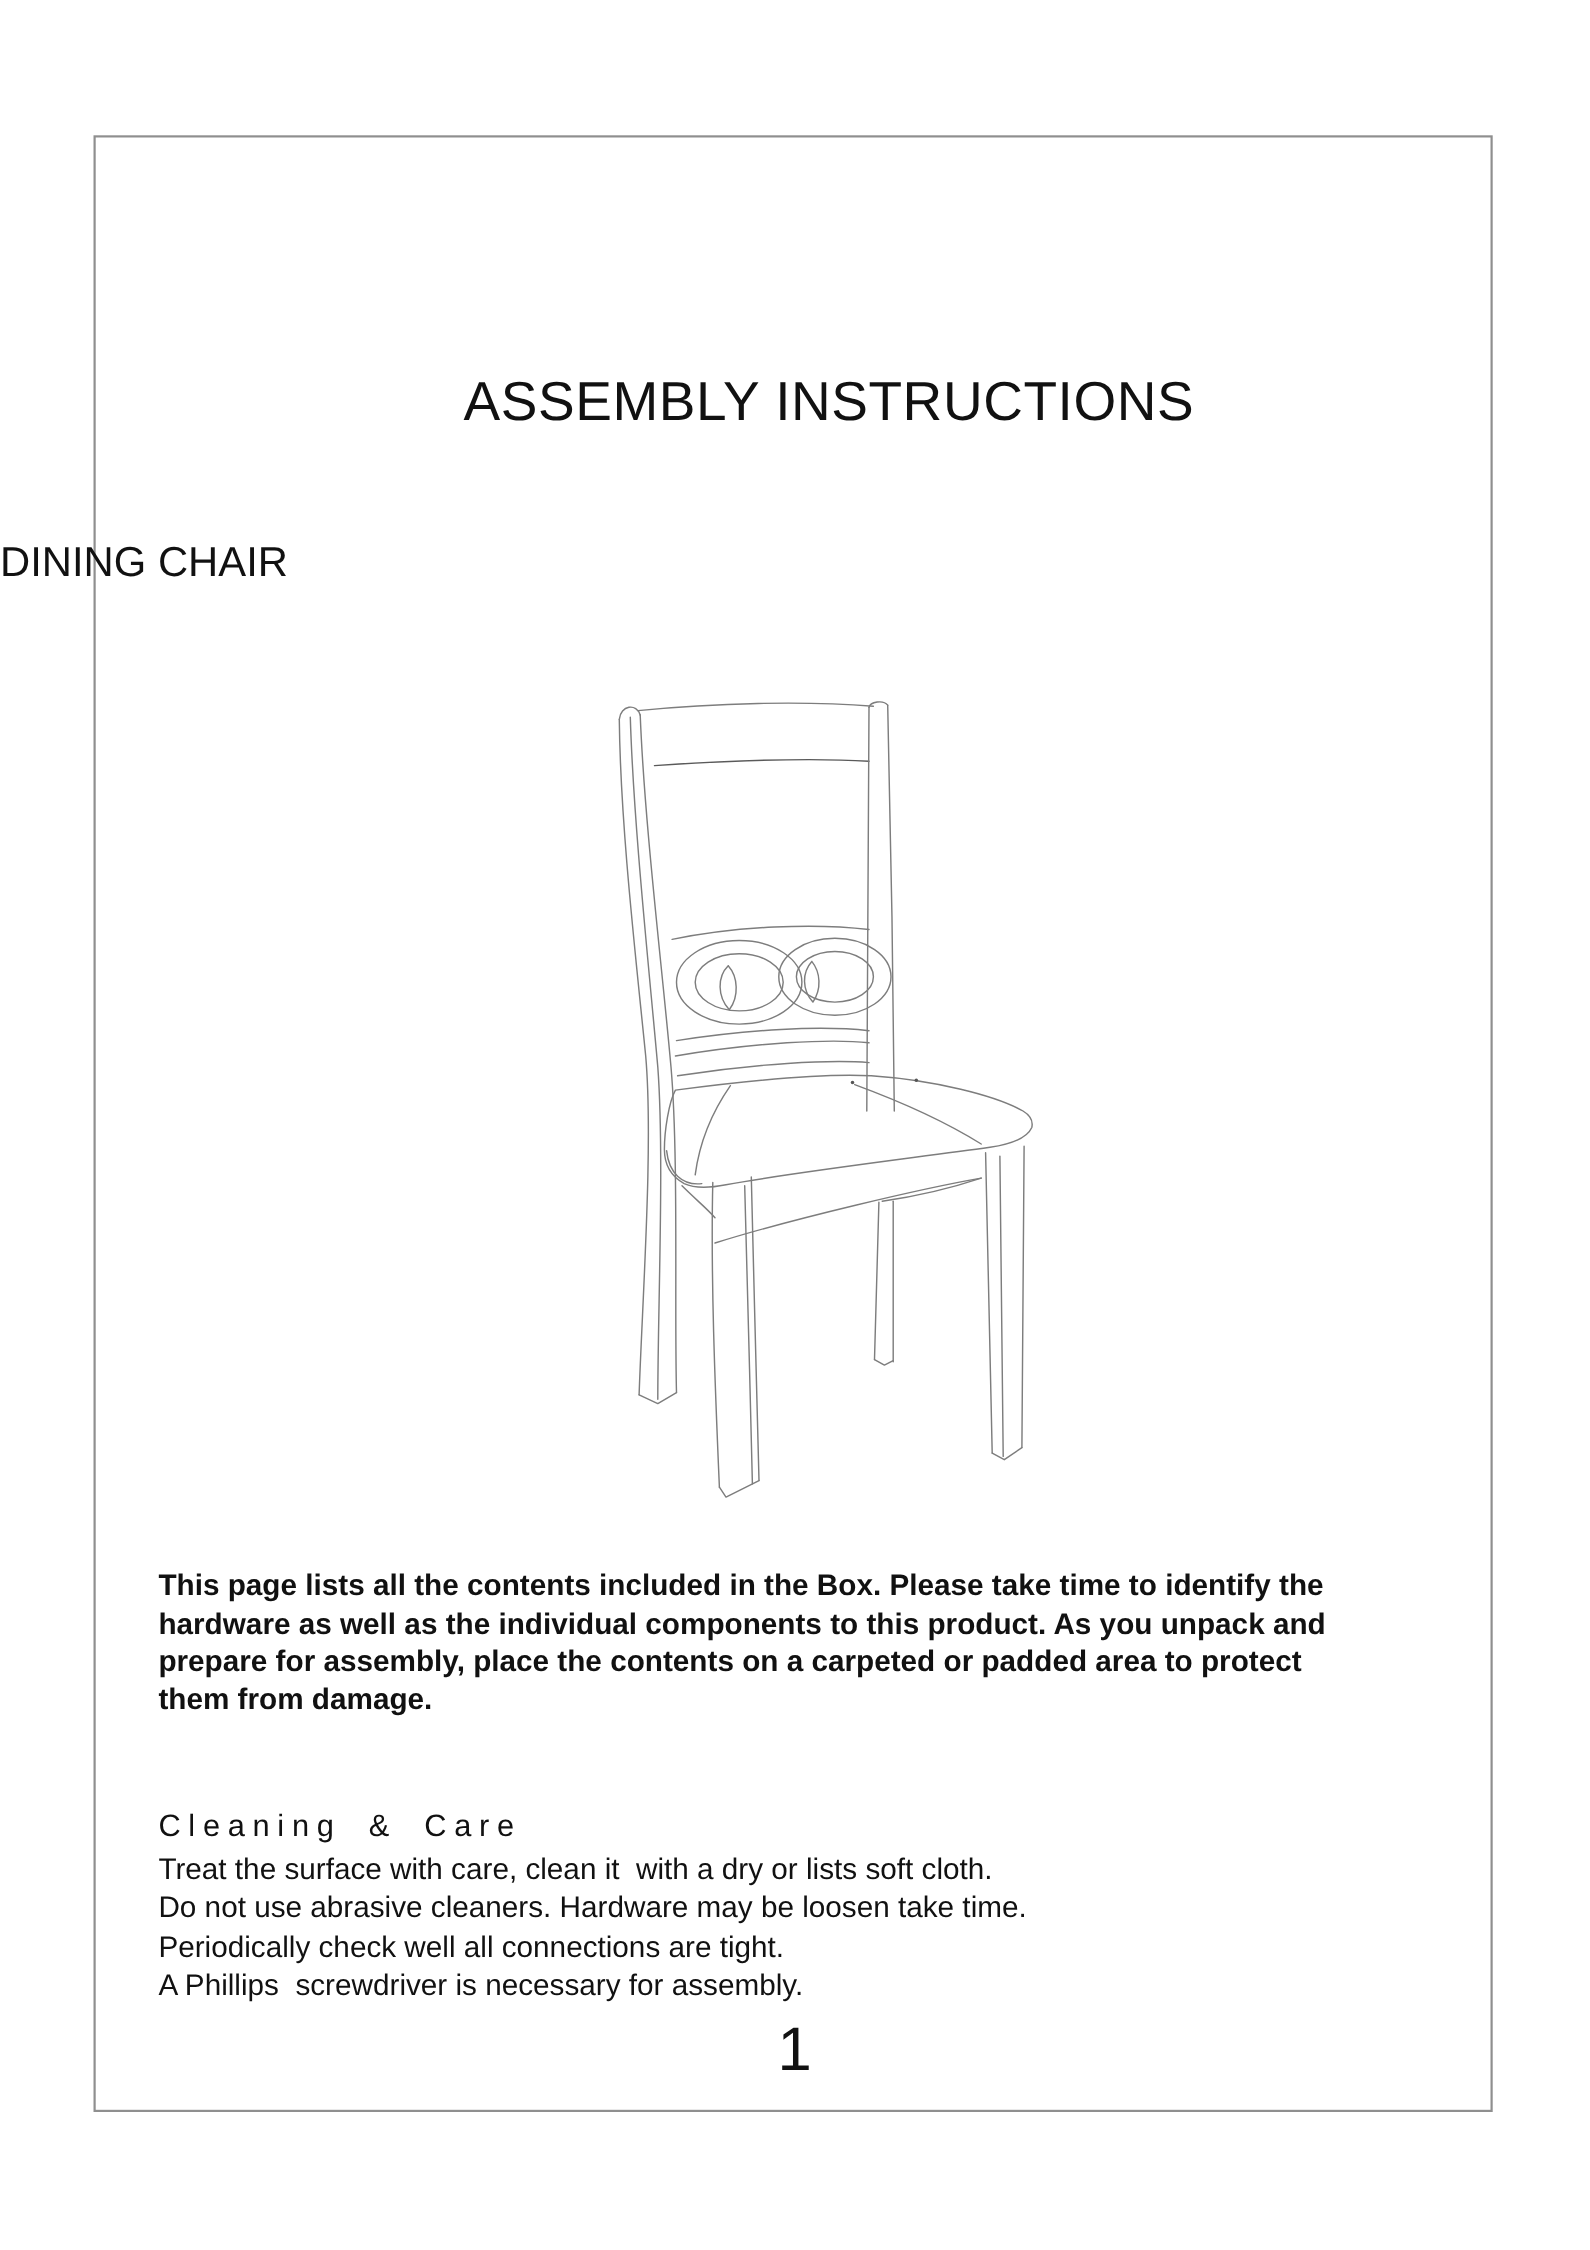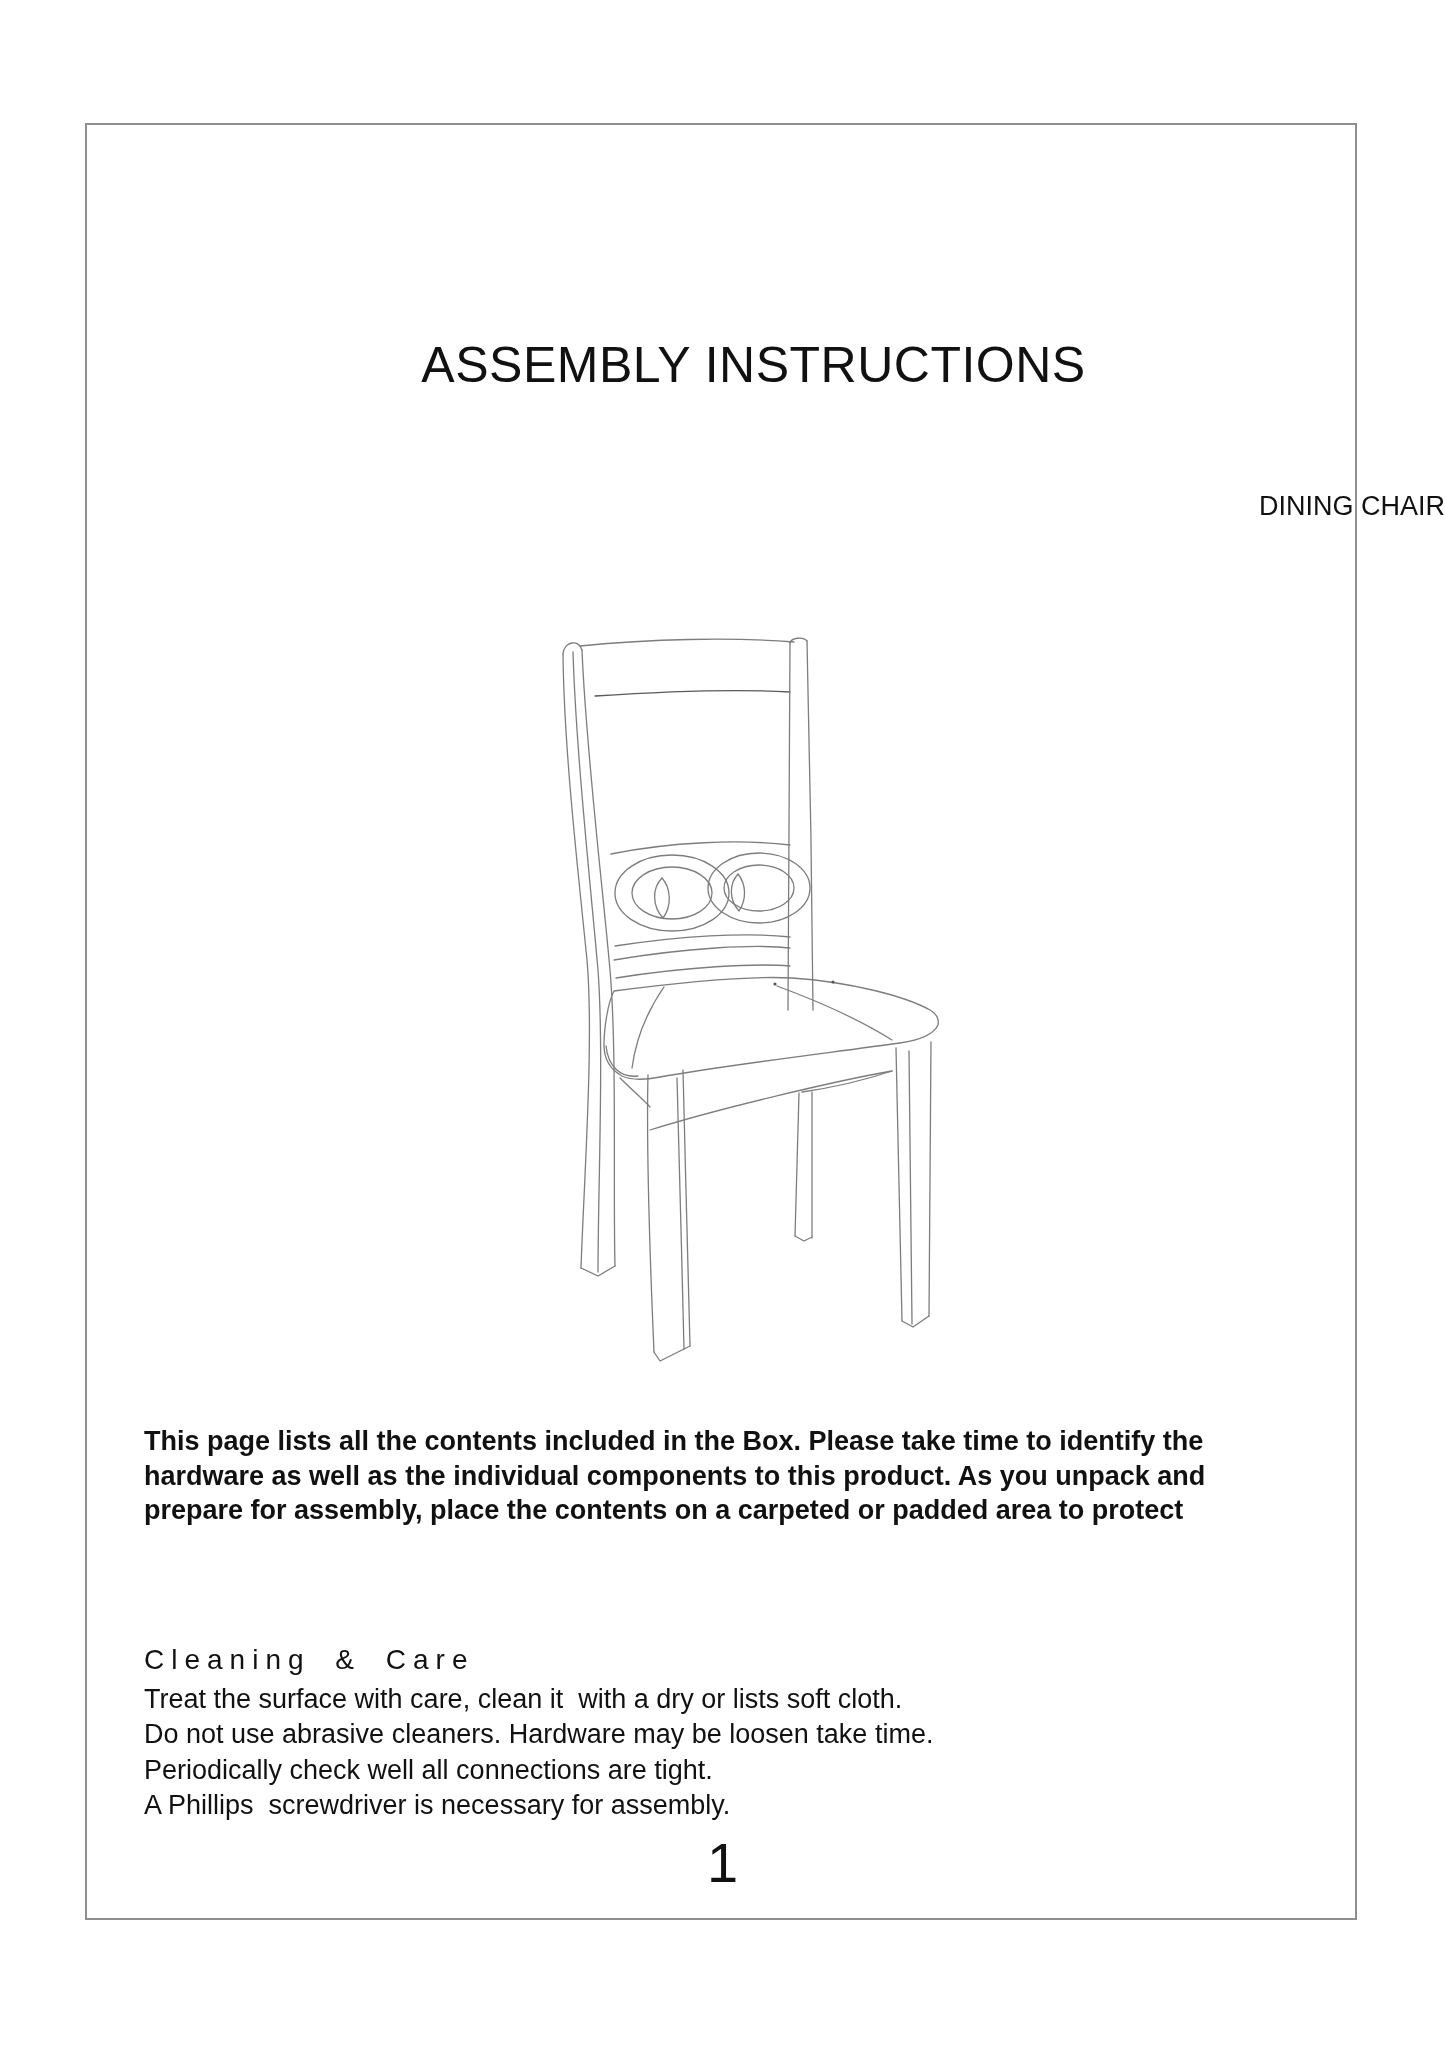--- a/index.html
+++ b/index.html
@@ -18,22 +18,22 @@
     border:2px solid #8f8f8f;
   }
   .title{
     position:absolute;left:54px;top:334px;width:1391px;
     margin:4px;text-align:center;
     font-size:50px;font-weight:400;line-height:1.1;
     letter-spacing:0.5px;
   }
   .subtitle{
     position:absolute;left:0;top:492px;width:1445px;
-    margin:0;text-align:right;
-    font-size:27px;font-weight:400;line-height:1.1;
+    margin:0;text-align:left;
+    font-size:38px;font-weight:400;line-height:1.1;
   }
   .chair{
     position:absolute;left:540px;top:630px;
     width:410px;height:750px;
   }
   .intro{
     position:absolute;left:144px;top:1424px;width:1160px;
     font-size:27px;line-height:34.5px;font-weight:bold;
   }
   .care{
@@ -125,20 +125,21 @@
         <path d="M 272,462 L 272,608"></path>
         <path d="M 255,606 L 264,611 L 272,607"></path>
       </g>
     </g>
   </svg>
 
   <div class="intro">
     <div class="line">This page lists all the contents included in the Box. Please take time to identify the</div>
     <div class="line">hardware as well as the individual components to this product. As you unpack and</div>
     <div class="line">prepare for assembly, place the contents on a carpeted or padded area to protect</div>
+    <div class="line">them from damage.</div>
   </div>
 
   <div class="care">
     <div class="care-heading">Cleaning &amp; Care</div>
     <div class="line">Treat the surface with care, clean it  with a dry or lists soft cloth.</div>
     <div class="line">Do not use abrasive cleaners. Hardware may be loosen take time.</div>
     <div class="line">Periodically check well all connections are tight.</div>
     <div class="line">A Phillips  screwdriver is necessary for assembly.</div>
   </div>
 

